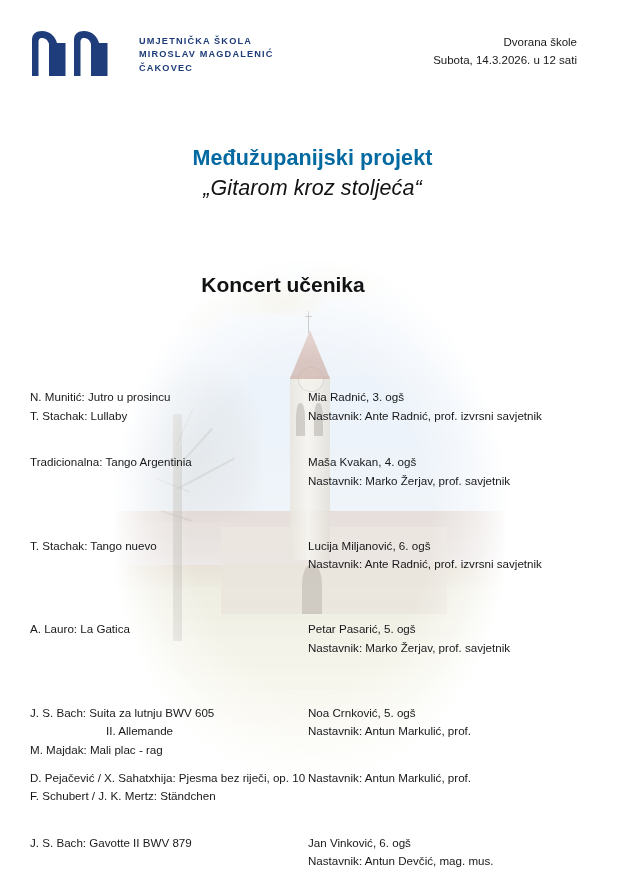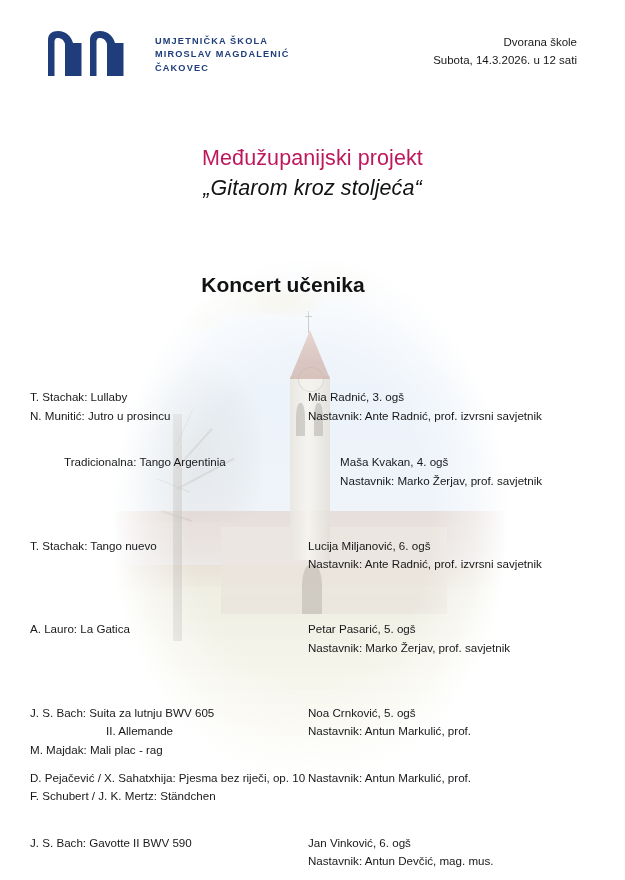--- a/index.html
+++ b/index.html
@@ -121,21 +121,21 @@
   }
 
   
   .content { position: relative; z-index: 2; }
 
   
   .header {
     position: absolute; left:0; top:0; width:625px; height:110px;
   }
   .logo-block {
-    position:absolute; left:46px; top:30px;
+    position:absolute; left:30px; top:30px;
     display:flex; align-items:flex-start; gap:9px;
   }
   .logo-mark { width: 100px; height: 48px; display:block; }
   .logo-text {
     font-size: 9.2px;
     line-height: 13.4px;
     letter-spacing: 1.15px;
     color: #1f3d7a;
     font-weight: 700;
     padding-top: 5px;
@@ -149,21 +149,21 @@
     font-size: 11.5px;
     line-height: 17.5px;
     color: #17181a;
   }
 
   
   .title-block {
     position:absolute; left:0; top:143px; width:625px; text-align:center;
   }
   .title-line1 {
-    font-size: 21.5px; font-weight: 400; color:#be185d; line-height: 30px;
+    font-size: 21.5px; font-weight: 700; color:#0369a1; line-height: 30px;
     letter-spacing: 0.1px;
   }
   .title-line2 {
     font-size: 21.5px; font-weight: 400; font-style: italic; color:#111214;
     line-height: 30px; letter-spacing: 0.1px;
   }
   .subtitle-block {
     position:absolute; left:0; top:271px; width:566px; text-align:center;
   }
   .subtitle {
@@ -253,30 +253,30 @@
     </div>
 
     <div class="subtitle-block">
       <div class="subtitle">Koncert učenika</div>
     </div>
 
     <div class="program" id="program-list">
         <div class="entry" style="margin-bottom: 27.8px;">
           <div class="entry-row">
             <div class="col-left">
+              <div class="piece">N. Munitić: Jutro u prosincu</div>
               <div class="piece">T. Stachak: Lullaby</div>
-              <div class="piece">N. Munitić: Jutro u prosincu</div>
             </div>
             <div class="col-right">
               <div class="perf">Mia Radnić, 3. ogš</div>
               <div class="perf">Nastavnik: Ante Radnić, prof. izvrsni savjetnik</div>
             </div>
           </div>
         </div>
-        <div class="entry" style="margin-bottom: 46.4px; padding-left: 34px;">
+        <div class="entry" style="margin-bottom: 46.4px;">
           <div class="entry-row">
             <div class="col-left">
               <div class="piece">Tradicionalna: Tango Argentinia</div>
             </div>
             <div class="col-right">
               <div class="perf">Maša Kvakan, 4. ogš</div>
               <div class="perf">Nastavnik: Marko Žerjav, prof. savjetnik</div>
             </div>
           </div>
         </div>
@@ -322,21 +322,21 @@
               <div class="piece">F. Schubert / J. K. Mertz: Ständchen</div>
             </div>
             <div class="col-right">
               <div class="perf">Nastavnik: Antun Markulić, prof.</div>
             </div>
           </div>
         </div>
         <div class="entry" style="margin-bottom: 46.4px;">
           <div class="entry-row">
             <div class="col-left">
-              <div class="piece">J. S. Bach: Gavotte II BWV 590</div>
+              <div class="piece">J. S. Bach: Gavotte II BWV 879</div>
             </div>
             <div class="col-right">
               <div class="perf">Jan Vinković, 6. ogš</div>
               <div class="perf">Nastavnik: Antun Devčić, mag. mus.</div>
             </div>
           </div>
         </div>
       </div>
 
   </div>

